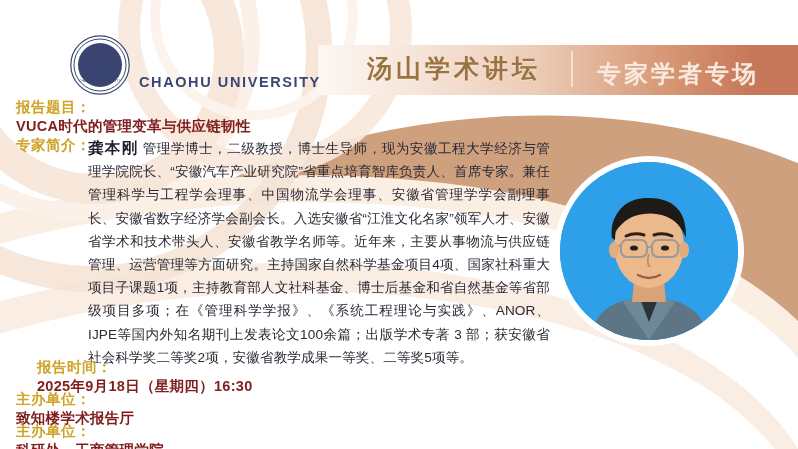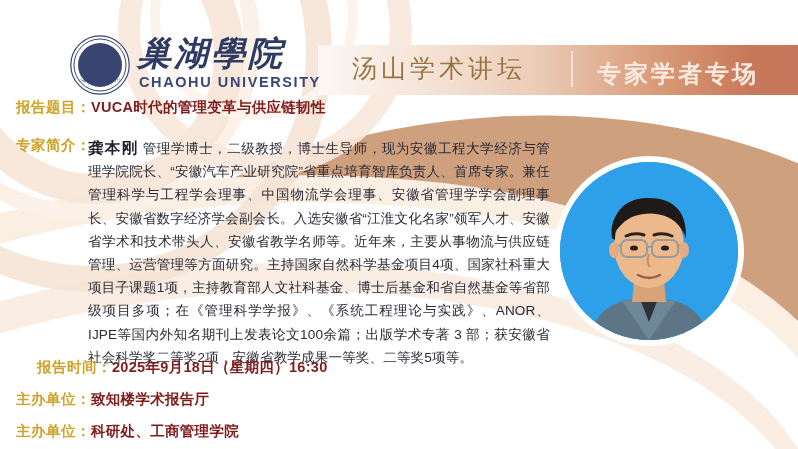--- a/index.html
+++ b/index.html
@@ -165,25 +165,25 @@
     position: absolute;
     left: 139px;
     top: 74px;
     font-size: 14.5px;
     font-weight: bold;
     letter-spacing: 1.6px;
     color: #3c4673;
   }
   .banner-title {
     position: absolute;
-    left: 352px;
+    left: 367px;
     top: 52px;
     font-family: "Liberation Serif", "DejaVu Serif", serif;
     font-size: 25px;
-    font-weight: normal;
+    font-weight: bold;
     letter-spacing: 4px;
     color: #9a7340;
     text-shadow: 0 1px 0 rgba(255,255,255,.35);
   }
   .banner-divider {
     position: absolute;
     left: 571px;
     top: 51px;
     width: 2px;
     height: 36px;
@@ -199,20 +199,21 @@
     color: #f7e9dd;
     font-weight: bold;
   }
 
   
   .row {
     position: absolute;
     display: flex;
     align-items: flex-start;
     white-space: nowrap;
+    flex-direction: column;
   }
   .lbl {
     color: #cfa327;
     font-size: 14.5px;
     font-weight: bold;
     letter-spacing: .5px;
   }
   .val {
     color: #7f1d1d;
     font-size: 14.5px;
@@ -295,21 +296,20 @@
       <circle cx="31" cy="31" r="26" fill="none" stroke="#3a4470" stroke-width="1"></circle>
       <circle cx="31" cy="31" r="22" fill="#3a4470"></circle>
       <path d="M31 12 A19 19 0 0 0 31 50 A15 15 0 0 1 31 12 Z" fill="#ffffff" opacity="0.92"></path>
       <path d="M30 20 c7 1 11 6 10 12 c-1 5 -5 8 -9 8 c4 -4 5 -9 3 -13 c-1 -3 -3 -5 -4 -7 z" fill="#3a4470"></path>
       <ellipse cx="31" cy="36" rx="6" ry="3.4" fill="none" stroke="#3a4470" stroke-width="0.9"></ellipse>
       <text x="31" y="18.5" font-size="4.2" fill="#3a4470" text-anchor="middle" font-family="Liberation Serif, serif">巢 湖 学 院</text>
       <text x="31" y="48" font-size="3.4" fill="#3a4470" text-anchor="middle" font-family="Liberation Sans, sans-serif" letter-spacing="0.4">CHAOHU UNIVERSITY</text>
     </svg>
   </div>
 
-  <div class="school-name-cn">巢湖學院</div>
   <div class="school-name-en">CHAOHU UNIVERSITY</div>
 
   <div class="banner-title">汤山学术讲坛</div>
   <div class="banner-divider"></div>
   <div class="banner-sub">专家学者专场</div>
 
   <div class="row" id="row-title">
     <span class="lbl">报告题目：</span>
     <span class="val">VUCA时代的管理变革与供应链韧性</span>
   </div>

